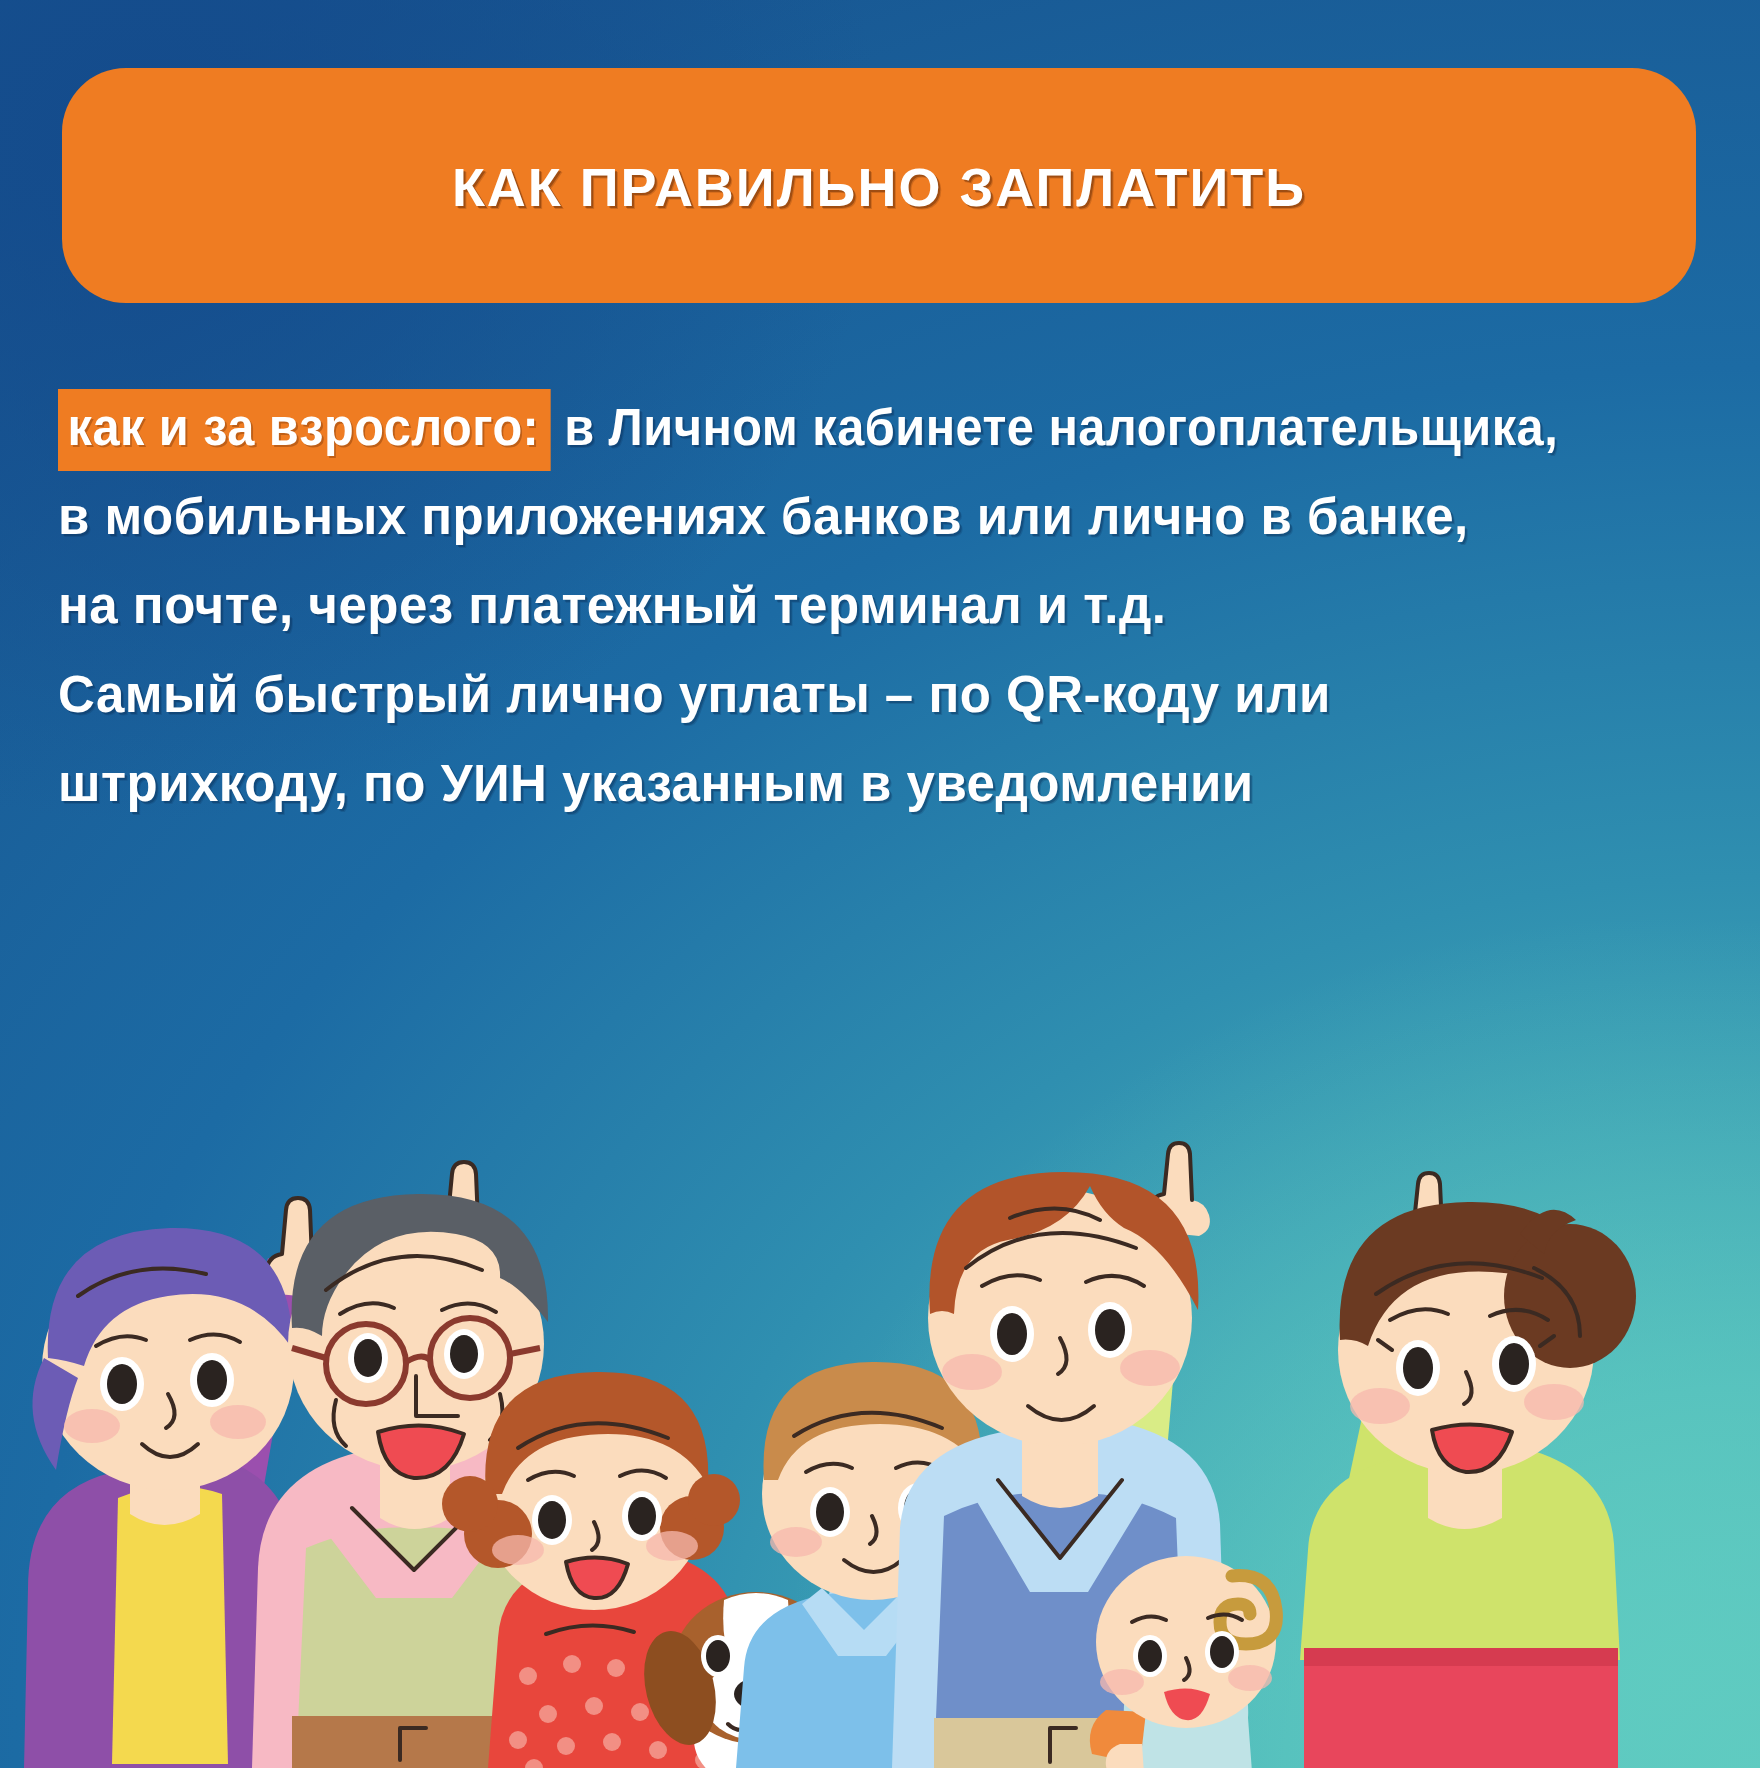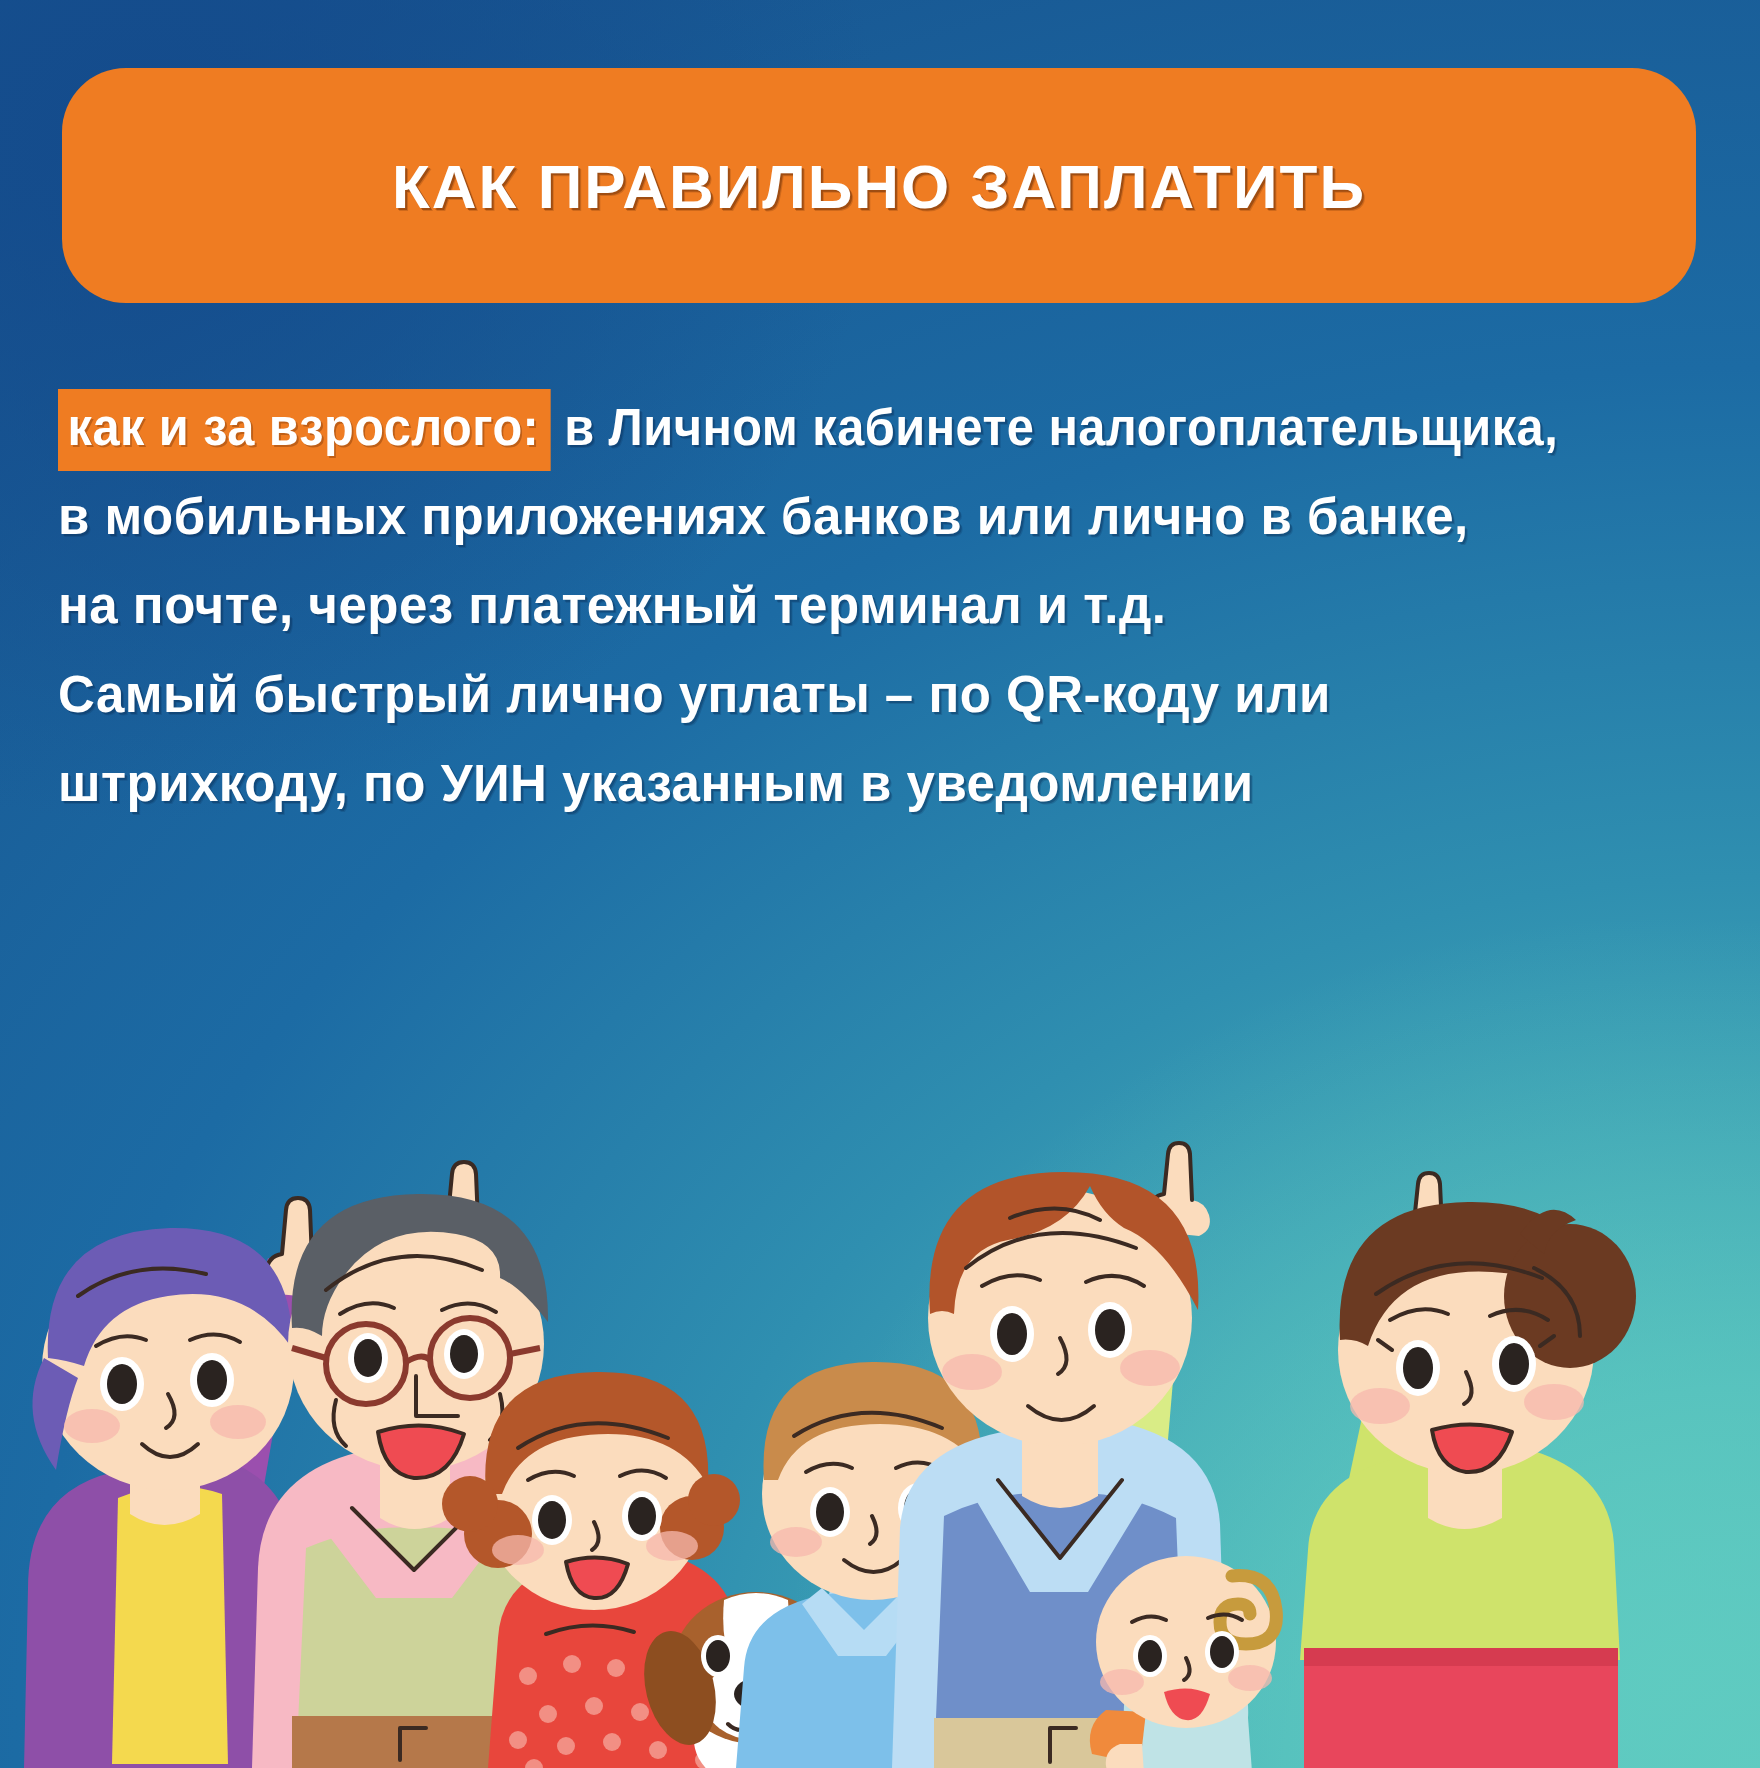--- a/index.html
+++ b/index.html
@@ -44,21 +44,21 @@
     font-size:62px;
     letter-spacing:2px;
     line-height:1.08;
     text-align:center;
     white-space:nowrap;
     transform:scaleX(1.0);
     text-shadow:
       2px 2px 0 rgba(60,20,0,.32),
       3px 3px 0 rgba(60,20,0,.18);
   }
-  #title-line-1 { font-size:62px; }
+  #title-line-1 { font-size:54px; }
   #title-line-2 { font-size:62px; }
 
   
   #body-text {
     position:absolute;
     left:58px; top:383px;
     width:1560px;
   }
   .body-line {
     color:#ffffff;

